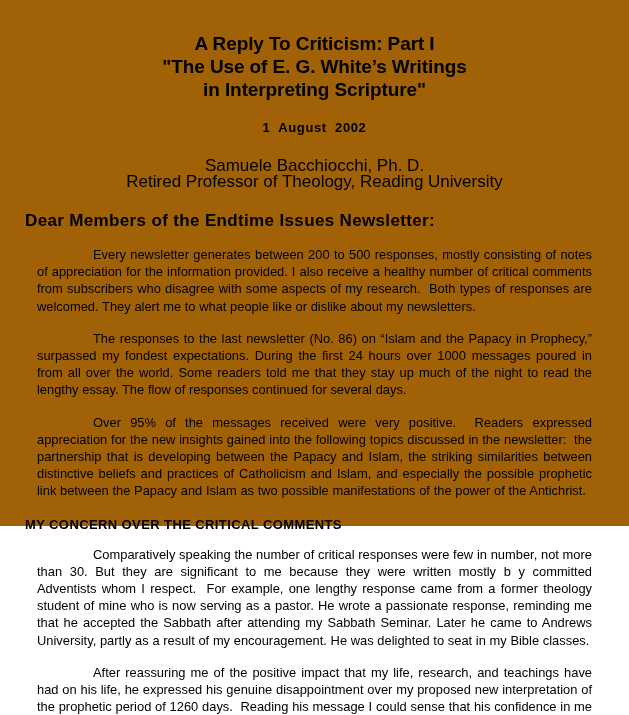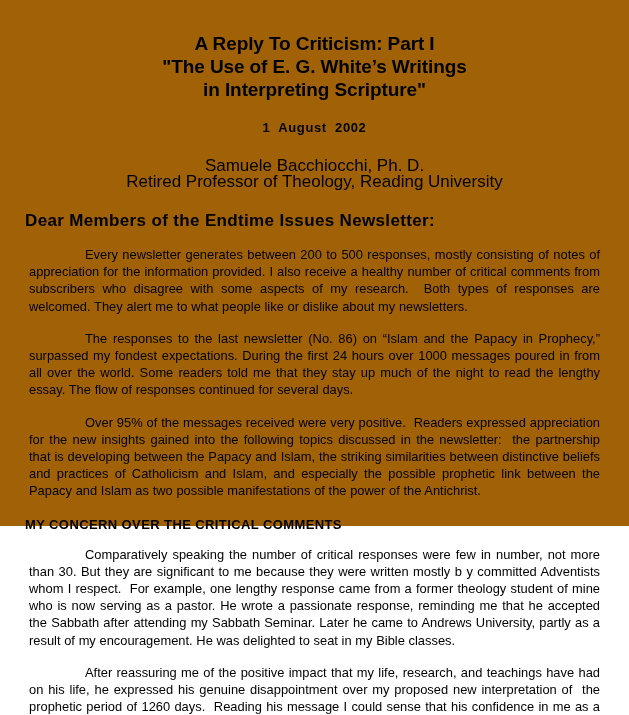--- a/index.html
+++ b/index.html
@@ -84,21 +84,21 @@
     letter-spacing: 0.4px;
     margin-top: 17px;
     margin-bottom: 0;
     white-space: pre;
   }
   p.para {
     font-size: 12.9px;
     line-height: 17.2px;
     text-align: justify;
     text-indent: 56px;
-    margin: 4px;
+    margin: 12px;
     margin-top: 15px;
     white-space: pre-wrap;
     word-spacing: 0.1px;
   }
   p.para.tight-top {
     margin-top: 14px;
   }
   p.para:last-child {
     margin-bottom: 0;
   }

